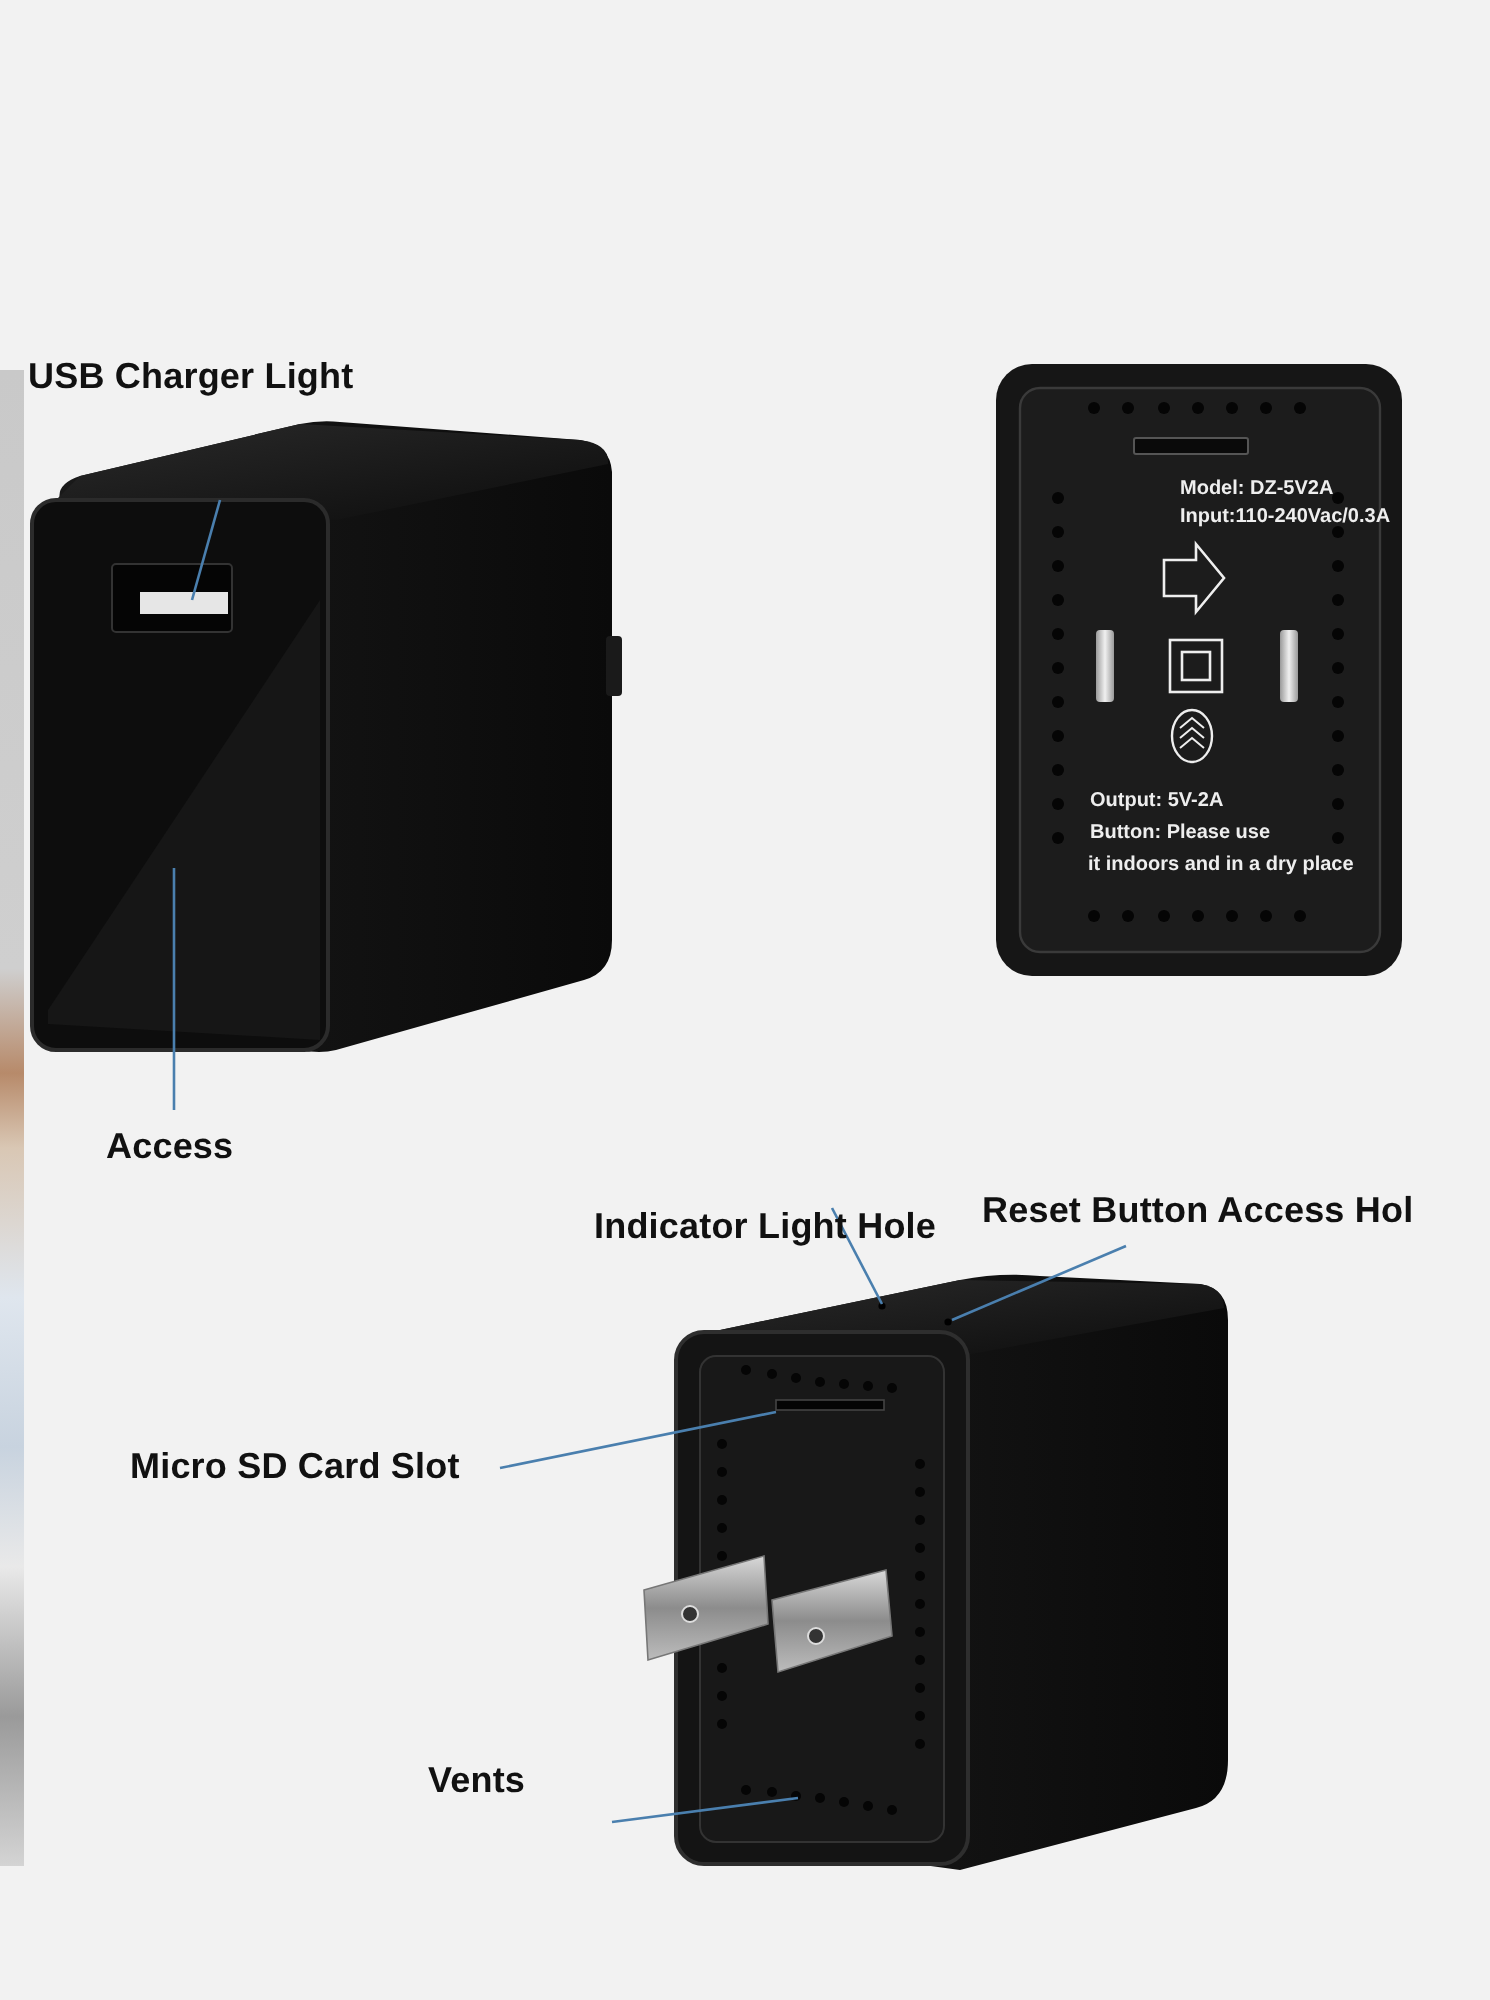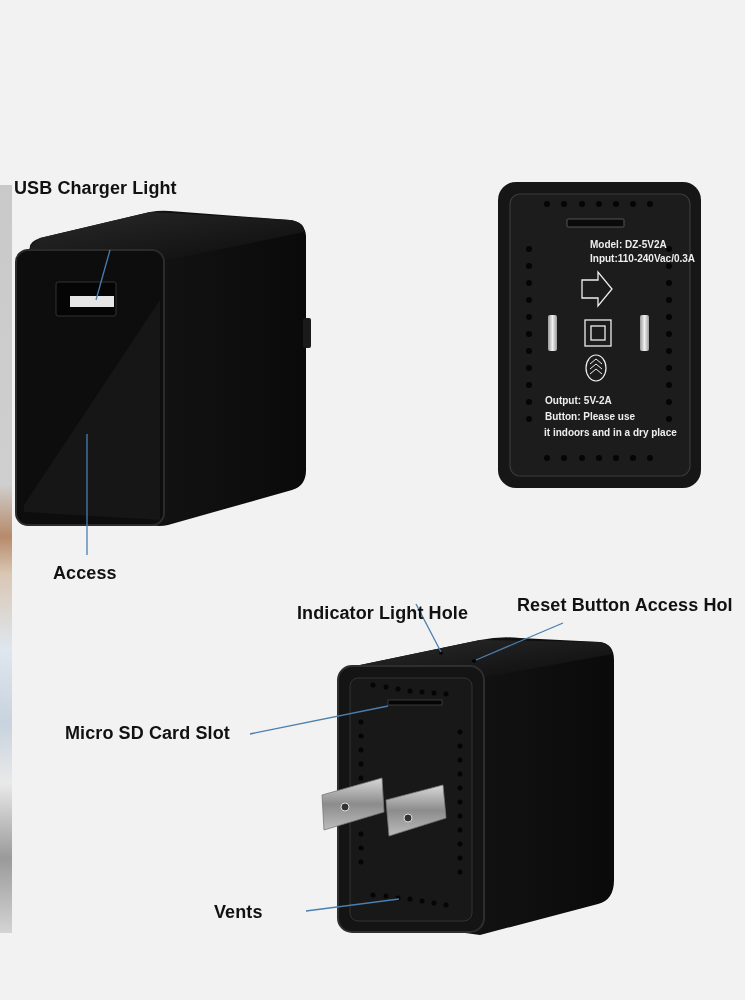--- a/index.html
+++ b/index.html
@@ -161,15 +161,15 @@
 </div>
 <div class="abs" style="left:545px;top:393px;color:#eee;font-size:10px;font-weight:bold;line-height:16px;">
   <div>Output: 5V-2A</div>
   <div>Button: Please use</div>
   <div style="margin-left:-1px;">it indoors and in a dry place</div>
 </div>
 
 <div class="label" style="left:14px;top:178px;">USB Charger Light</div>
 <div class="label" style="left:53px;top:563px;">Access</div>
 <div class="label" style="left:297px;top:571px;margin-top:32px;">Indicator Light Hole</div>
-<div class="label" style="left:517px;top:595px;">Reset Button Access Hol</div>
+<div class="label" style="left:491px;top:595px;">Reset Button Access Hol</div>
 <div class="label" style="left:65px;top:723px;text-align:right;">Micro SD Card Slot</div>
-<div class="label" style="left:214px;top:902px;">Vents</div>
+<div class="label" style="left:214px;top:880px;">Vents</div>
 
 </body></html>

